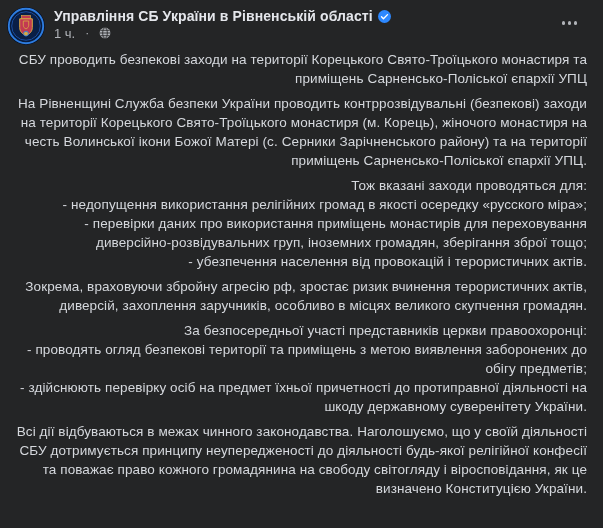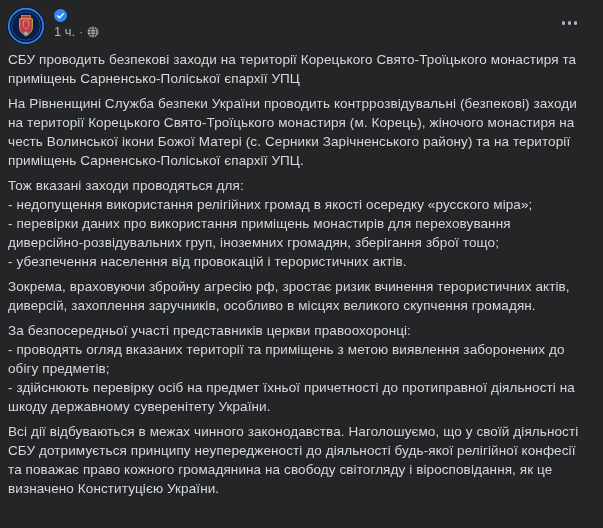--- a/index.html
+++ b/index.html
@@ -52,22 +52,22 @@
     cursor: pointer;
   }
   .verified {
     width: 13px;
     height: 13px;
     display: inline-block;
     margin-top: 1px;
   }
   .meta-row {
     display: flex;
-    align-items: center;
-    gap: 4px;
+    align-items: flex-start;
+    gap: 10px;
     margin-top: 2px;
     font-size: 13px;
     color: #b0b3b8;
   }
   .meta-time { cursor: pointer; }
   .meta-sep { font-size: 12px; }
   .globe { display: inline-block; margin-top: 1px; }
   .more-btn {
     margin-left: auto;
     padding: 8px 4px;
@@ -89,20 +89,21 @@
   .post-body {
     padding: 2px 16px 0 8px;
   }
   .post-body p {
     margin: 6px 0 0 0;
     font-size: 13.5px;
     line-height: 19px;
     color: #d5d8dd;
     white-space: pre-line;
     letter-spacing: .1px;
+    text-align: right;
   }
   .post-body p:first-child { margin-top: 3px; }
 </style>
 </head>
 <body>
 
 <div class="post-card">
 
   <div class="post-header">
 
@@ -113,20 +114,21 @@
         <circle cx="19" cy="19" r="14.3" fill="#0a1f46" stroke="#1b4d9e" stroke-width="1"></circle>
         <rect x="14.6" y="8.6" width="8.8" height="3.2" fill="#c23a52" stroke="#d9a943" stroke-width="0.7"></rect>
         <path d="M12.7 11.8h12.6v8.6c0 4.1-2.6 6.6-6.3 8.1-3.7-1.5-6.3-4-6.3-8.1z" fill="#c23a52" stroke="#d9a943" stroke-width="1"></path>
         <path d="M16.3 14h5.4v4.2c0 2-1.1 3-2.7 3.7-1.6-.7-2.7-1.7-2.7-3.7z" fill="none" stroke="#d9a943" stroke-width="0.8"></path>
         <circle cx="19" cy="26.6" r="2.4" fill="#d9a943" stroke="#2e7de0" stroke-width="0.9"></circle>
       </svg>
     </div>
 
     <div class="header-text">
       <div class="name-row">
+        <span class="page-name">Управління СБ України в Рівненській області</span>
         <svg class="verified" viewBox="0 0 16 16">
           <circle cx="8" cy="8" r="8" fill="#2d88ff"></circle>
           <path d="M4.3 8.3l2.4 2.4 5-5" stroke="#ffffff" stroke-width="1.7" fill="none" stroke-linecap="round" stroke-linejoin="round"></path>
         </svg>
       </div>
       <div class="meta-row">
         <span class="meta-time">1 ч.</span>
         <span class="meta-sep">·</span>
         <svg class="globe" width="12" height="12" viewBox="0 0 16 16">
           <circle cx="8" cy="8" r="7.2" fill="#b0b3b8"></circle>
@@ -147,18 +149,18 @@
 
   <div class="post-body">
     <p>СБУ проводить безпекові заходи на території Корецького Свято-Троїцького монастиря та приміщень Сарненсько-Поліської єпархії УПЦ</p>
     <p>На Рівненщині Служба безпеки України проводить контррозвідувальні (безпекові) заходи на території Корецького Свято-Троїцького монастиря (м. Корець), жіночого монастиря на честь Волинської ікони Божої Матері (с. Серники Зарічненського району) та на території приміщень Сарненсько-Поліської єпархії УПЦ.</p>
     <p>Тож вказані заходи проводяться для:
 - недопущення використання релігійних громад в якості осередку «русского міра»;
 - перевірки даних про використання приміщень монастирів для переховування диверсійно-розвідувальних груп, іноземних громадян, зберігання зброї тощо;
 - убезпечення населення від провокацій і терористичних актів.</p>
     <p>Зокрема, враховуючи збройну агресію рф, зростає ризик вчинення терористичних актів, диверсій, захоплення заручників, особливо в місцях великого скупчення громадян.</p>
     <p>За безпосередньої участі представників церкви правоохоронці:
-- проводять огляд вказаних території та приміщень з метою виявлення заборонених до обігу предметів;
+- проводять огляд безпекові території та приміщень з метою виявлення заборонених до обігу предметів;
 - здійснюють перевірку осіб на предмет їхньої причетності до протиправної діяльності на шкоду державному суверенітету України.</p>
     <p>Всі дії відбуваються в межах чинного законодавства. Наголошуємо, що у своїй діяльності СБУ дотримується принципу неупередженості до діяльності будь-якої релігійної конфесії та поважає право кожного громадянина на свободу світогляду і віросповідання, як це визначено Конституцією України.</p>
   </div>
 
 </div>
 
 </body></html>

